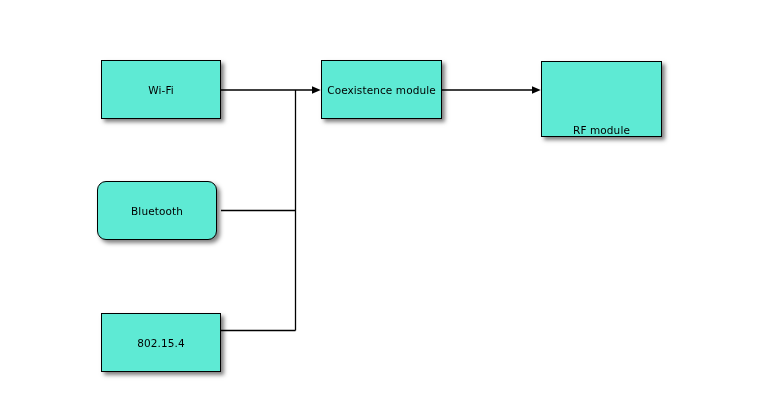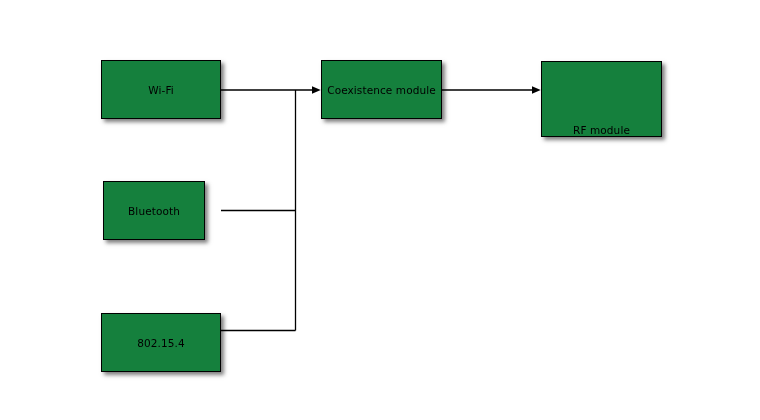--- a/index.html
+++ b/index.html
@@ -19,35 +19,35 @@
     position: absolute;
     left: 0;
     top: 0;
     width: 760px;
     height: 420px;
     pointer-events: none;
   }
   .node {
     position: absolute;
     box-sizing: border-box;
-    background: #15803d;
+    background: #5eead4;
     border: 1.3px solid #000000;
     box-shadow: 3px 3px 4px rgba(0, 0, 0, 0.5);
     display: flex;
     align-items: center;
     justify-content: center;
   }
   .node-label {
     font-size: 10.5px;
     color: #000000;
     white-space: nowrap;
     letter-spacing: 0.1px;
   }
   #node-wifi       { left: 101px; top: 60px;  width: 120px; height: 59px; }
-  #node-bluetooth  { left: 103px; top: 181px; width: 102px; height: 59px; }
+  #node-bluetooth  { left: 97px; top: 181px; width: 120px; height: 59px; border-radius: 9px; }
   #node-zigbee     { left: 101px; top: 301px; width: 120px; height: 59px; margin-top: 12px; }
   #node-coex       { left: 321px; top: 60px;  width: 121px; height: 59px; text-align: center; }
   #node-rf         { left: 541px; top: 61px;  width: 121px; height: 76px; align-items: flex-end; }
 </style>
 </head>
 <body>
 
 <div class="canvas">
 
   <svg class="connectors" width="760" height="420" viewBox="0 0 760 420" xmlns="http://www.w3.org/2000/svg">

